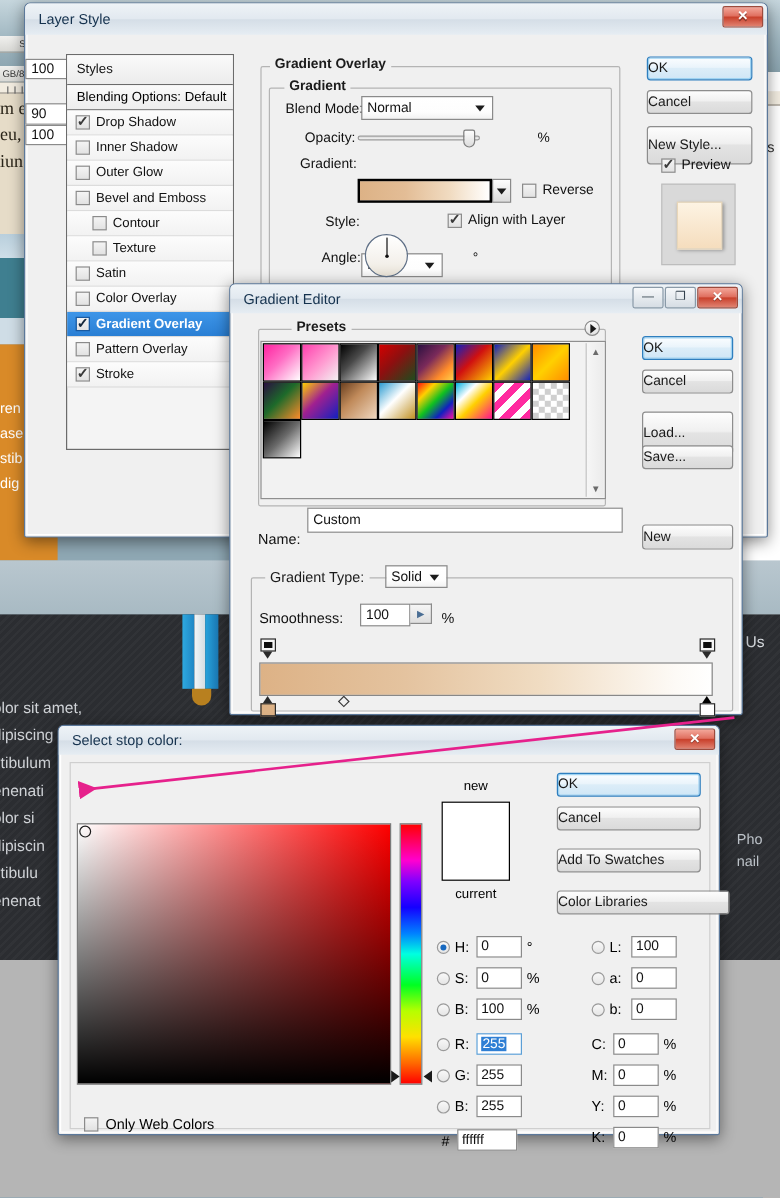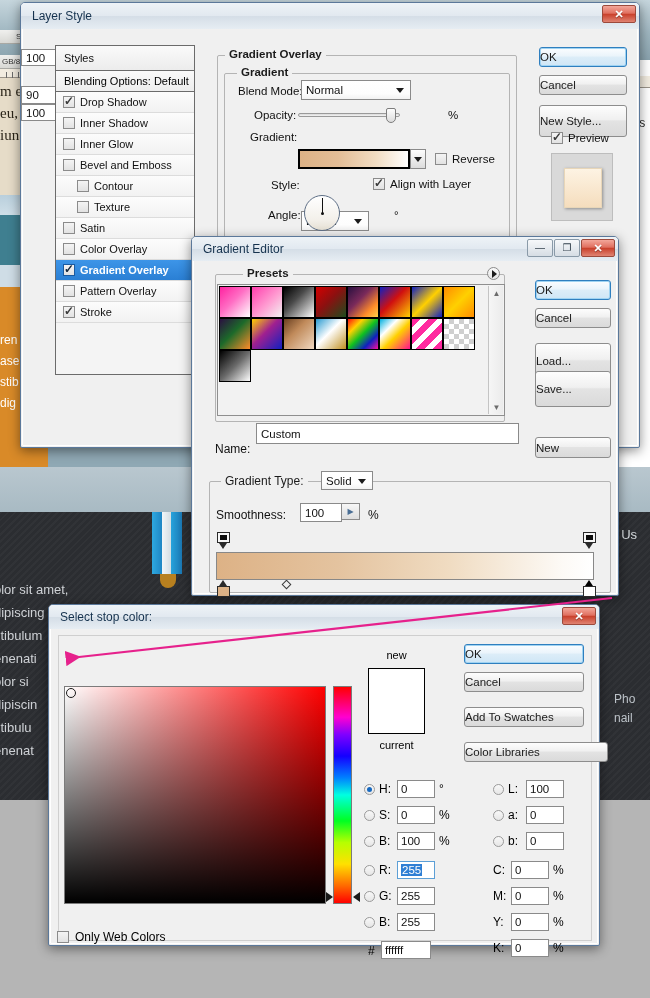--- a/index.html
+++ b/index.html
@@ -457,21 +457,21 @@
           <div class="srow">
             <span class="cb on"></span>
             <span>Drop Shadow</span>
           </div>
           <div class="srow">
             <span class="cb"></span>
             <span>Inner Shadow</span>
           </div>
           <div class="srow">
             <span class="cb"></span>
-            <span>Inner Glow</span>
+            <span>Outer Glow</span>
           </div>
           <div class="srow">
             <span class="cb"></span>
             <span>Bevel and Emboss</span>
           </div>
           <div class="srow indent">
             <span class="cb"></span>
             <span>Contour</span>
           </div>
           <div class="srow indent">
@@ -624,21 +624,21 @@
 
     <div class="btn primary" style="position:absolute; left:344px; top:44px; width:76px; height:20px;">
       <span>OK</span>
     </div>
     <div class="btn" style="position:absolute; left:344px; top:72px; width:76px; height:20px;">
       <span>Cancel</span>
     </div>
     <div class="btn" style="position:absolute; left:344px; top:107px; width:76px; height:36px;">
       <span>Load...</span>
     </div>
-    <div class="btn" style="position:absolute; left:344px; top:135px; width:76px; height:36px;">
+    <div class="btn" style="position:absolute; left:344px; top:135px; width:76px; height:20px;">
       <span>Save...</span>
     </div>
 
     <span class="lbl" style="left:24px; top:206px; font-size:12px;">Name:</span>
     <div class="fieldbox" style="position:absolute; left:65px; top:187px; width:263px; height:21px;">
       <span>Custom</span>
     </div>
     <div class="btn" style="position:absolute; left:344px; top:201px; width:76px; height:21px;">
       <span>New</span>
     </div>
@@ -795,21 +795,21 @@
     </div>
     <div class="numrow" style="left: 493px; top: 939px;">
       <span style="font-size: 12px; min-width: 14px;">K:</span>
       <div class="numfield" style="width: 38px; height: 18px;">
         <span>0</span>
       </div>
       <span style="font-size: 12px;">%</span>
     </div>
   </div>
 
-<div style="position:absolute; left:57px; top:930px; display:flex; align-items:center; gap:6px;">
+<div style="position:absolute; left:70px; top:930px; display:flex; align-items:center; gap:6px;">
   <span class="cb"></span>
   <span style="font-size:12px;">Only Web Colors</span>
 </div>
 
 <div style="position:absolute; left:368px; top:944px; font-size:12px;">#</div>
 <div class="numfield" style="position:absolute; left:381px; top:941px; width:50px; height:18px;">
   <span>ffffff</span>
 </div>
 
 <div class="btn primary" style="position:absolute; left:464px; top:644px; width:120px; height:20px;">

